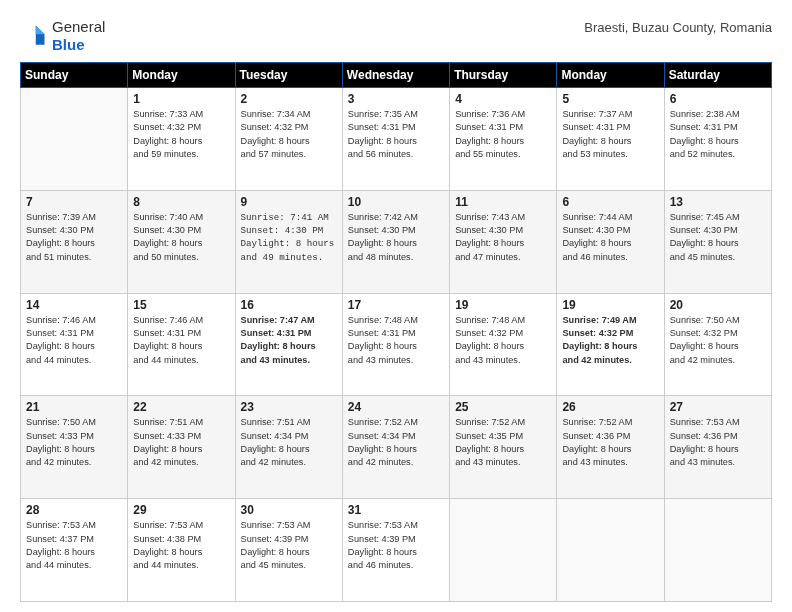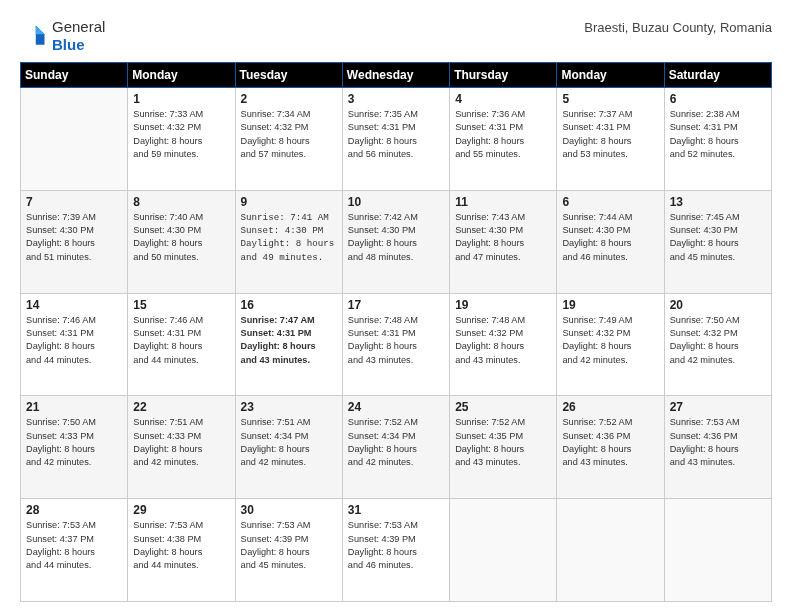--- a/index.html
+++ b/index.html
@@ -258,21 +258,21 @@
           </td>
           <td>
             <span class="day-number">19</span>
             <div class="day-info" style="white-space: pre-line;">Sunrise: 7:48 AM
 Sunset: 4:32 PM
 Daylight: 8 hours
 and 43 minutes.</div>
           </td>
           <td>
             <span class="day-number">19</span>
-            <div class="day-info" style="white-space: pre-line;">Sunrise: 7:49 AM
+            <div class="day-info" style="white-space: pre-line; font-weight: bold;">Sunrise: 7:49 AM
 Sunset: 4:32 PM
 Daylight: 8 hours
 and 42 minutes.</div>
           </td>
           <td>
             <span class="day-number">20</span>
             <div class="day-info" style="white-space: pre-line;">Sunrise: 7:50 AM
 Sunset: 4:32 PM
 Daylight: 8 hours
 and 42 minutes.</div>

